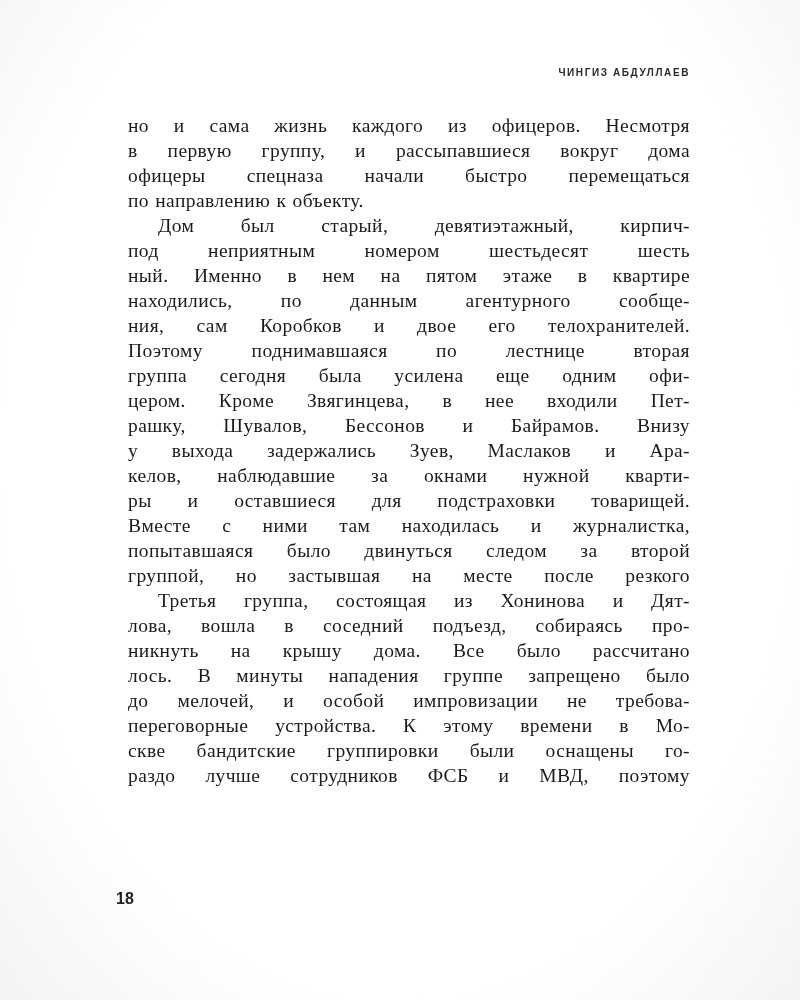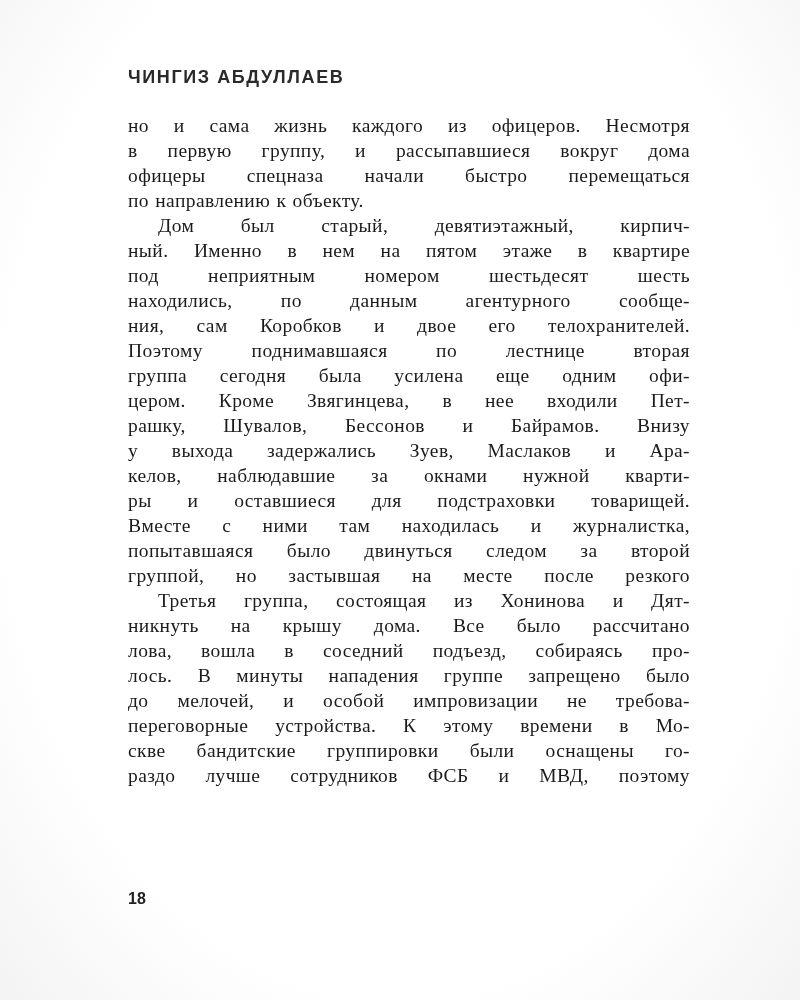--- a/index.html
+++ b/index.html
@@ -15,23 +15,24 @@
     background: radial-gradient(ellipse at 50% 45%, #ffffff 70%, #f4f4f4 98%);
     overflow: hidden;
     font-family: "Liberation Serif", "DejaVu Serif", serif;
     color: #1b1b1b;
   }
   .running-header {
     position: absolute;
     top: 67px;
     left: 128px;
     right: 110px;
+    text-align: right;
     font-family: "Liberation Sans", "DejaVu Sans", sans-serif;
     font-weight: 700;
-    font-size: 18px;
+    font-size: 10px;
     letter-spacing: 1.6px;
     color: #2a2a2a;
   }
   .text-body {
     position: absolute;
     top: 113px;
     left: 128px;
     right: 110px;
   }
   .text-line {
@@ -44,57 +45,57 @@
     white-space: normal;
   }
   .text-line.indent {
     text-indent: 30px;
   }
   .text-line.last {
     text-align-last: left;
   }
   .page-number {
     position: absolute;
-    left: 128px;
+    left: 116px;
     top: 890px;
     font-family: "Liberation Sans", "DejaVu Sans", sans-serif;
     font-weight: 700;
     font-size: 16px;
     color: #222222;
   }
 </style>
 </head>
 <body>
 
 <div class="book-page">
   <div class="running-header">ЧИНГИЗ АБДУЛЛАЕВ</div>
 
   <div class="text-body">
       <div class="text-line">но и сама жизнь каждого из офицеров. Несмотря</div>
       <div class="text-line">в первую группу, и рассыпавшиеся вокруг дома</div>
       <div class="text-line">офицеры спецназа начали быстро перемещаться</div>
       <div class="text-line last">по направлению к объекту.</div>
       <div class="text-line indent">Дом был старый, девятиэтажный, кирпич-</div>
+      <div class="text-line">под неприятным номером шестьдесят шесть</div>
       <div class="text-line">ный. Именно в нем на пятом этаже в квартире</div>
-      <div class="text-line">под неприятным номером шестьдесят шесть</div>
       <div class="text-line">находились, по данным агентурного сообще-</div>
       <div class="text-line">ния, сам Коробков и двое его телохранителей.</div>
       <div class="text-line">Поэтому поднимавшаяся по лестнице вторая</div>
       <div class="text-line">группа сегодня была усилена еще одним офи-</div>
       <div class="text-line">цером. Кроме Звягинцева, в нее входили Пет-</div>
       <div class="text-line">рашку, Шувалов, Бессонов и Байрамов. Внизу</div>
       <div class="text-line">у выхода задержались Зуев, Маслаков и Ара-</div>
       <div class="text-line">келов, наблюдавшие за окнами нужной кварти-</div>
       <div class="text-line">ры и оставшиеся для подстраховки товарищей.</div>
       <div class="text-line">Вместе с ними там находилась и журналистка,</div>
       <div class="text-line">попытавшаяся было двинуться следом за второй</div>
       <div class="text-line">группой, но застывшая на месте после резкого</div>
       <div class="text-line indent">Третья группа, состоящая из Хонинова и Дят-</div>
+      <div class="text-line">лова, вошла в соседний подъезд, собираясь про-</div>
       <div class="text-line">никнуть на крышу дома. Все было рассчитано</div>
-      <div class="text-line">лова, вошла в соседний подъезд, собираясь про-</div>
       <div class="text-line">лось. В минуты нападения группе запрещено было</div>
       <div class="text-line">до мелочей, и особой импровизации не требова-</div>
       <div class="text-line">переговорные устройства. К этому времени в Мо-</div>
       <div class="text-line">скве бандитские группировки были оснащены го-</div>
       <div class="text-line">раздо лучше сотрудников ФСБ и МВД, поэтому</div>
     </div>
 
   <div class="page-number">18</div>
 </div>
 

